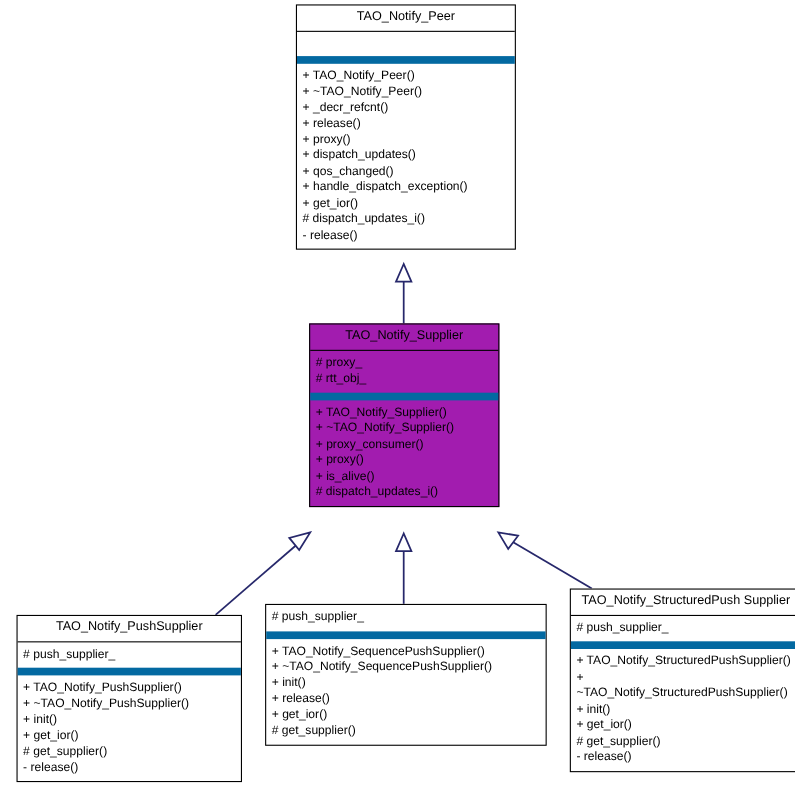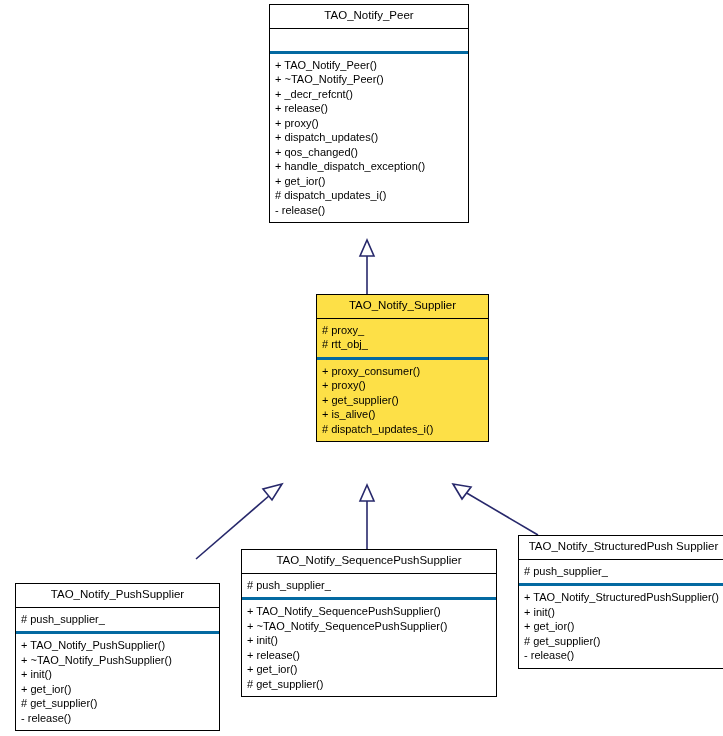--- a/index.html
+++ b/index.html
@@ -30,52 +30,51 @@
     pointer-events: none;
   }
   .uml-class {
     position: absolute;
     box-sizing: border-box;
     border: 1px solid #000000;
     background: #ffffff;
     z-index: 3;
   }
   .uml-class.highlight {
-    background: #fde047;
-    margin-left: 35px;
+    background: #a21caf;
   }
   .cls-title {
     text-align: center;
     padding: 4px 4px 5px 4px;
     line-height: 1.18;
     border-bottom: 1px solid #000000;
     font-size: 11.5px;
     white-space: pre-line;
   }
   .cls-attrs {
-    border-bottom: 3px solid #0369a1;
+    border-bottom: 7px solid #0369a1;
     padding: 4px 5px 5px 5px;
     min-height: 13px;
   }
   .cls-ops {
     padding: 4px 5px 5px 5px;
   }
   .member {
     line-height: 1.32;
     white-space: normal;
     font-size: 11px;
   }
   .empty-compartment {
     height: 13px;
   }
 
   
   #cls-peer      { left: 259px; top: 4px;   width: 200px; }
   #cls-supplier  { left: 271px; top: 294px; width: 173px; }
-  #cls-push      { left: 5px;   top: 559px; width: 205px; margin-top: 24px; }
+  #cls-push      { left: 5px;   top: 559px; width: 205px; }
   #cls-seqpush   { left: 231px; top: 549px; width: 256px; }
   #cls-structpush{ left: 508px; top: 535px; width: 211px; }
 </style>
 </head>
 <body>
 
 <div id="diagram">
 
   <svg class="edges" viewBox="0 0 723 736" width="723" height="736">
 
@@ -120,23 +119,24 @@
     </div>
   </div>
 
   <div class="uml-class highlight" id="cls-supplier">
     <div class="cls-title">TAO_Notify_Supplier</div>
     <div class="cls-attrs">
       <div class="member"># proxy_</div>
       <div class="member"># rtt_obj_</div>
     </div>
     <div class="cls-ops">
+      <div class="member">+ TAO_Notify_Supplier()</div>
+      <div class="member">+ ~TAO_Notify_Supplier()</div>
       <div class="member">+ proxy_consumer()</div>
       <div class="member">+ proxy()</div>
-      <div class="member">+ get_supplier()</div>
       <div class="member">+ is_alive()</div>
       <div class="member"># dispatch_updates_i()</div>
     </div>
   </div>
 
   <div class="uml-class" id="cls-push">
     <div class="cls-title">TAO_Notify_PushSupplier</div>
     <div class="cls-attrs">
       <div class="member"># push_supplier_</div>
     </div>
@@ -144,41 +144,41 @@
       <div class="member">+ TAO_Notify_PushSupplier()</div>
       <div class="member">+ ~TAO_Notify_PushSupplier()</div>
       <div class="member">+ init()</div>
       <div class="member">+ get_ior()</div>
       <div class="member"># get_supplier()</div>
       <div class="member">- release()</div>
     </div>
   </div>
 
   <div class="uml-class" id="cls-seqpush">
-    <div class="cls-title">TAO_Notify_SequencePushSupplier</div>
     <div class="cls-attrs">
       <div class="member"># push_supplier_</div>
     </div>
     <div class="cls-ops">
       <div class="member">+ TAO_Notify_SequencePushSupplier()</div>
       <div class="member">+ ~TAO_Notify_SequencePushSupplier()</div>
       <div class="member">+ init()</div>
       <div class="member">+ release()</div>
       <div class="member">+ get_ior()</div>
       <div class="member"># get_supplier()</div>
     </div>
   </div>
 
   <div class="uml-class" id="cls-structpush">
     <div class="cls-title">TAO_Notify_StructuredPush Supplier</div>
     <div class="cls-attrs">
       <div class="member"># push_supplier_</div>
     </div>
     <div class="cls-ops">
       <div class="member">+ TAO_Notify_StructuredPushSupplier()</div>
+      <div class="member">+ ~TAO_Notify_StructuredPushSupplier()</div>
       <div class="member">+ init()</div>
       <div class="member">+ get_ior()</div>
       <div class="member"># get_supplier()</div>
       <div class="member">- release()</div>
     </div>
   </div>
 
 </div>
 
 </body></html>

